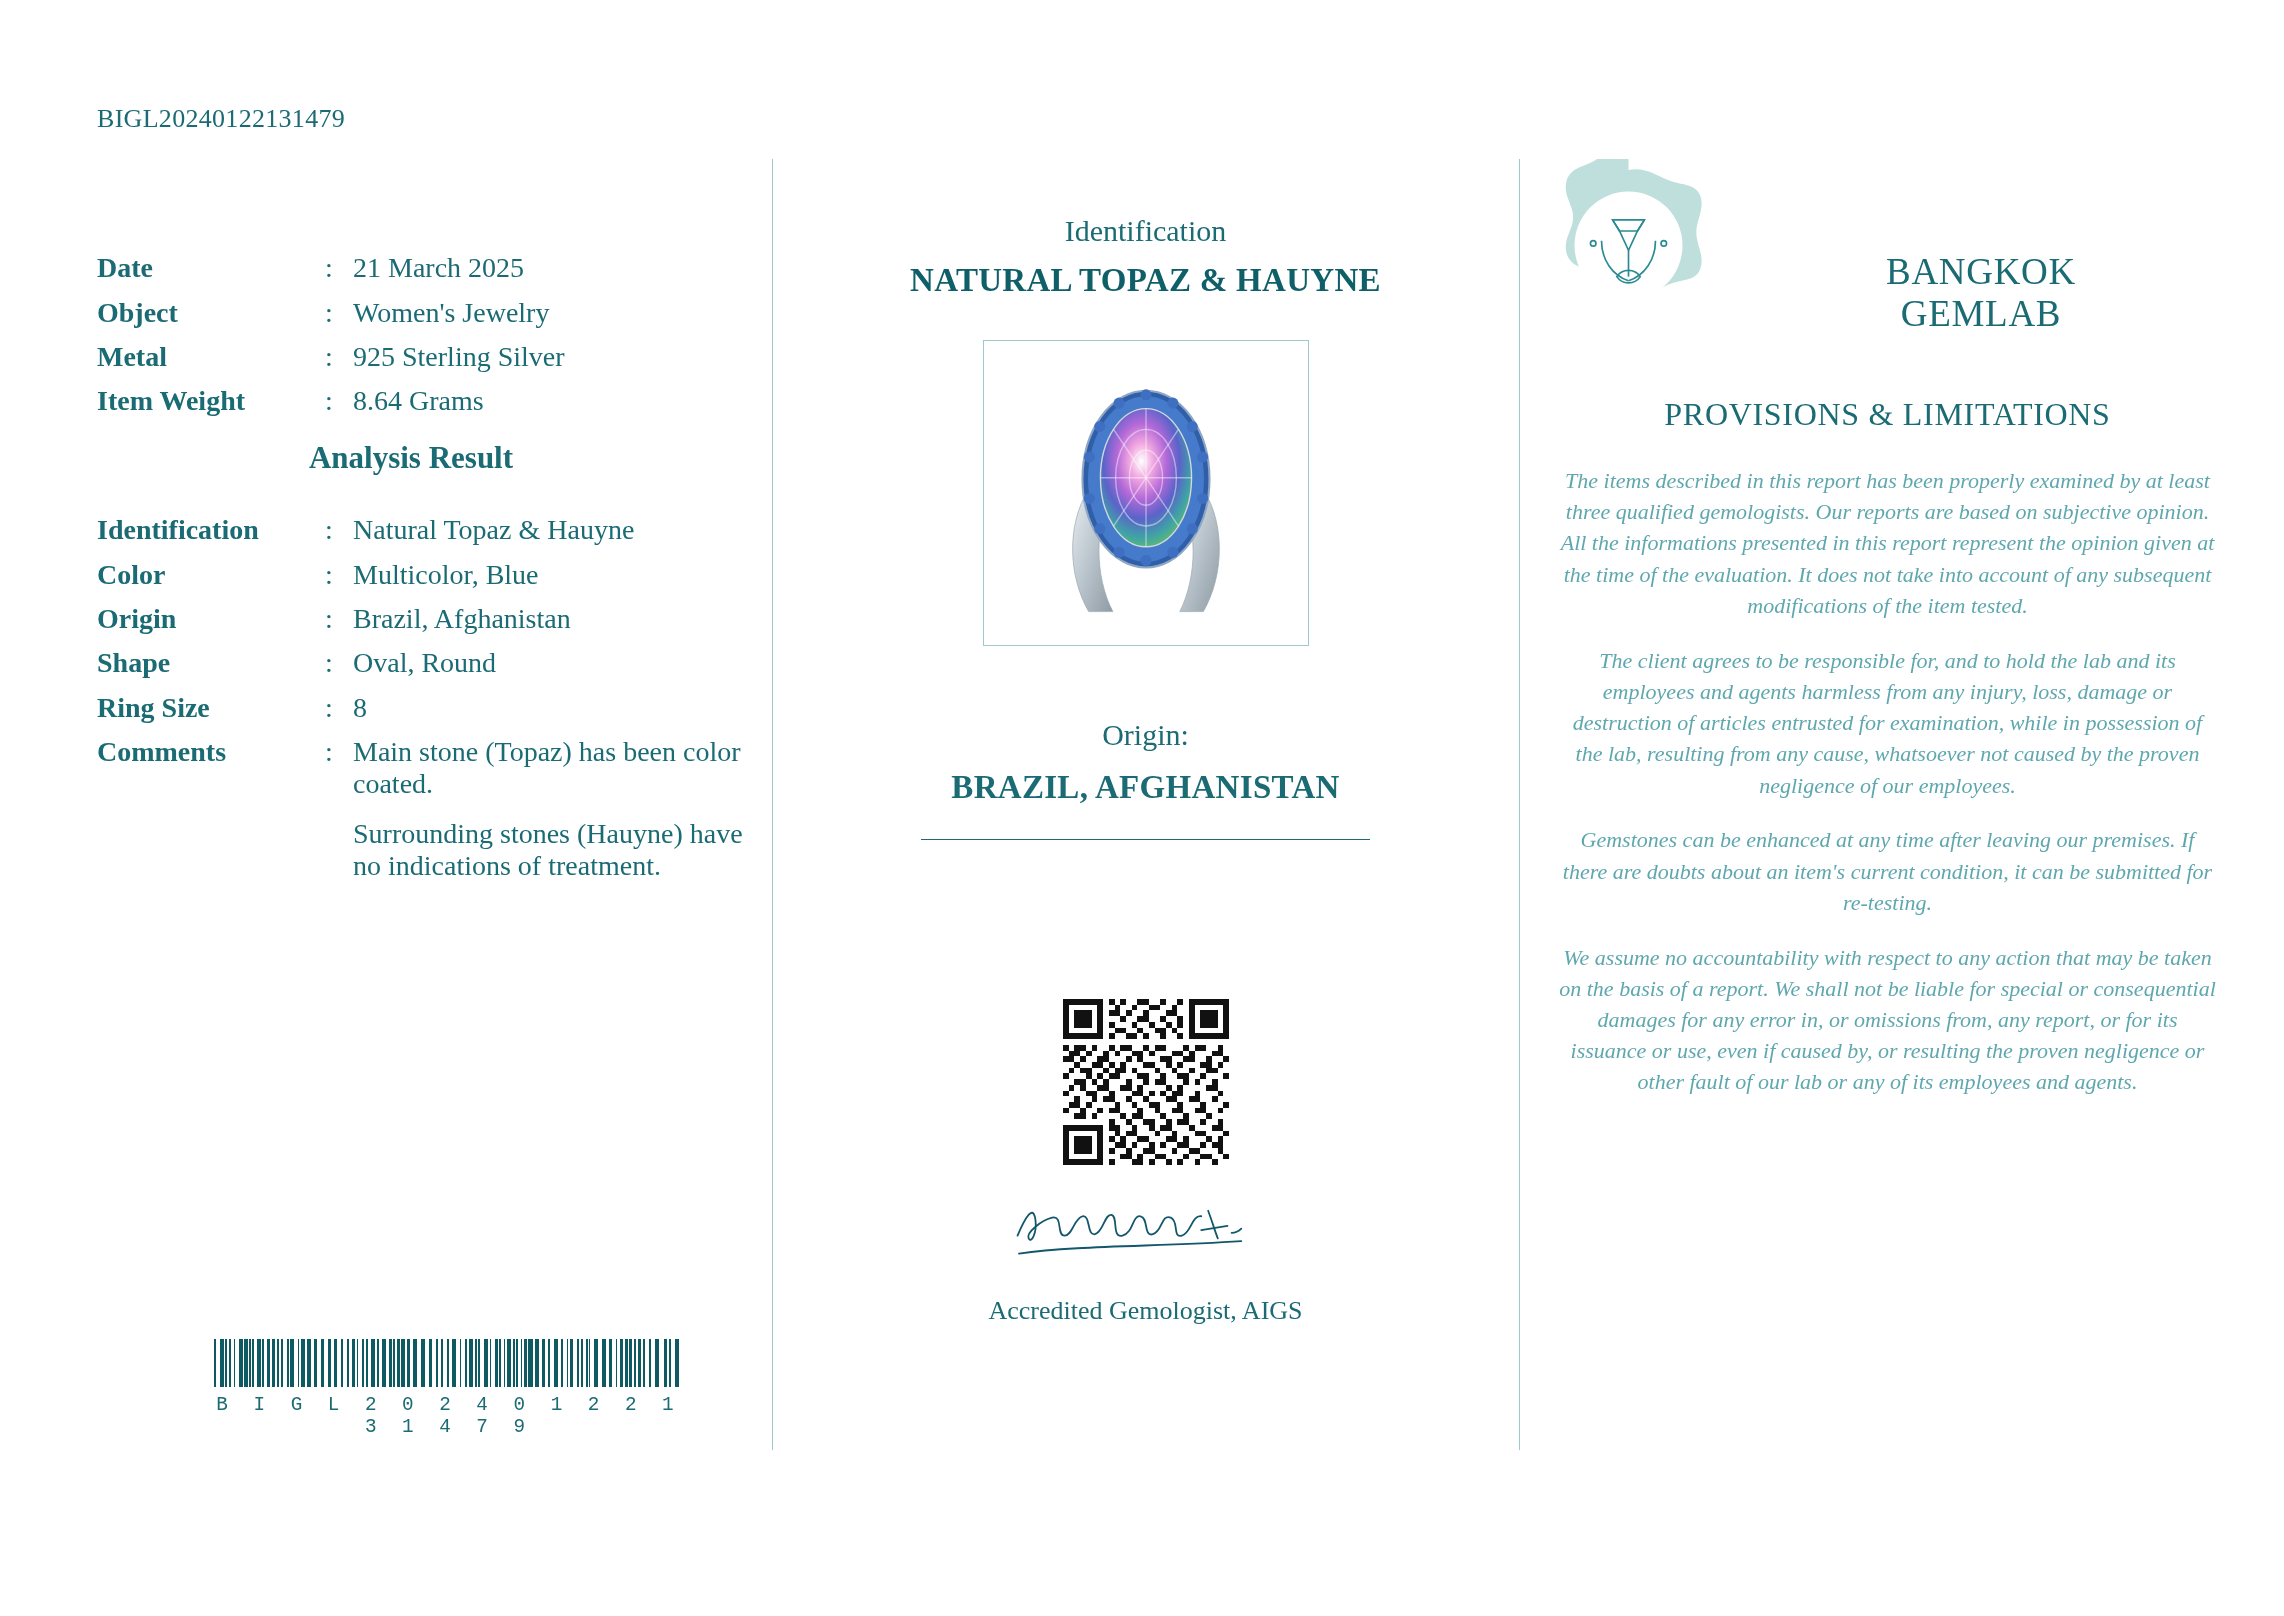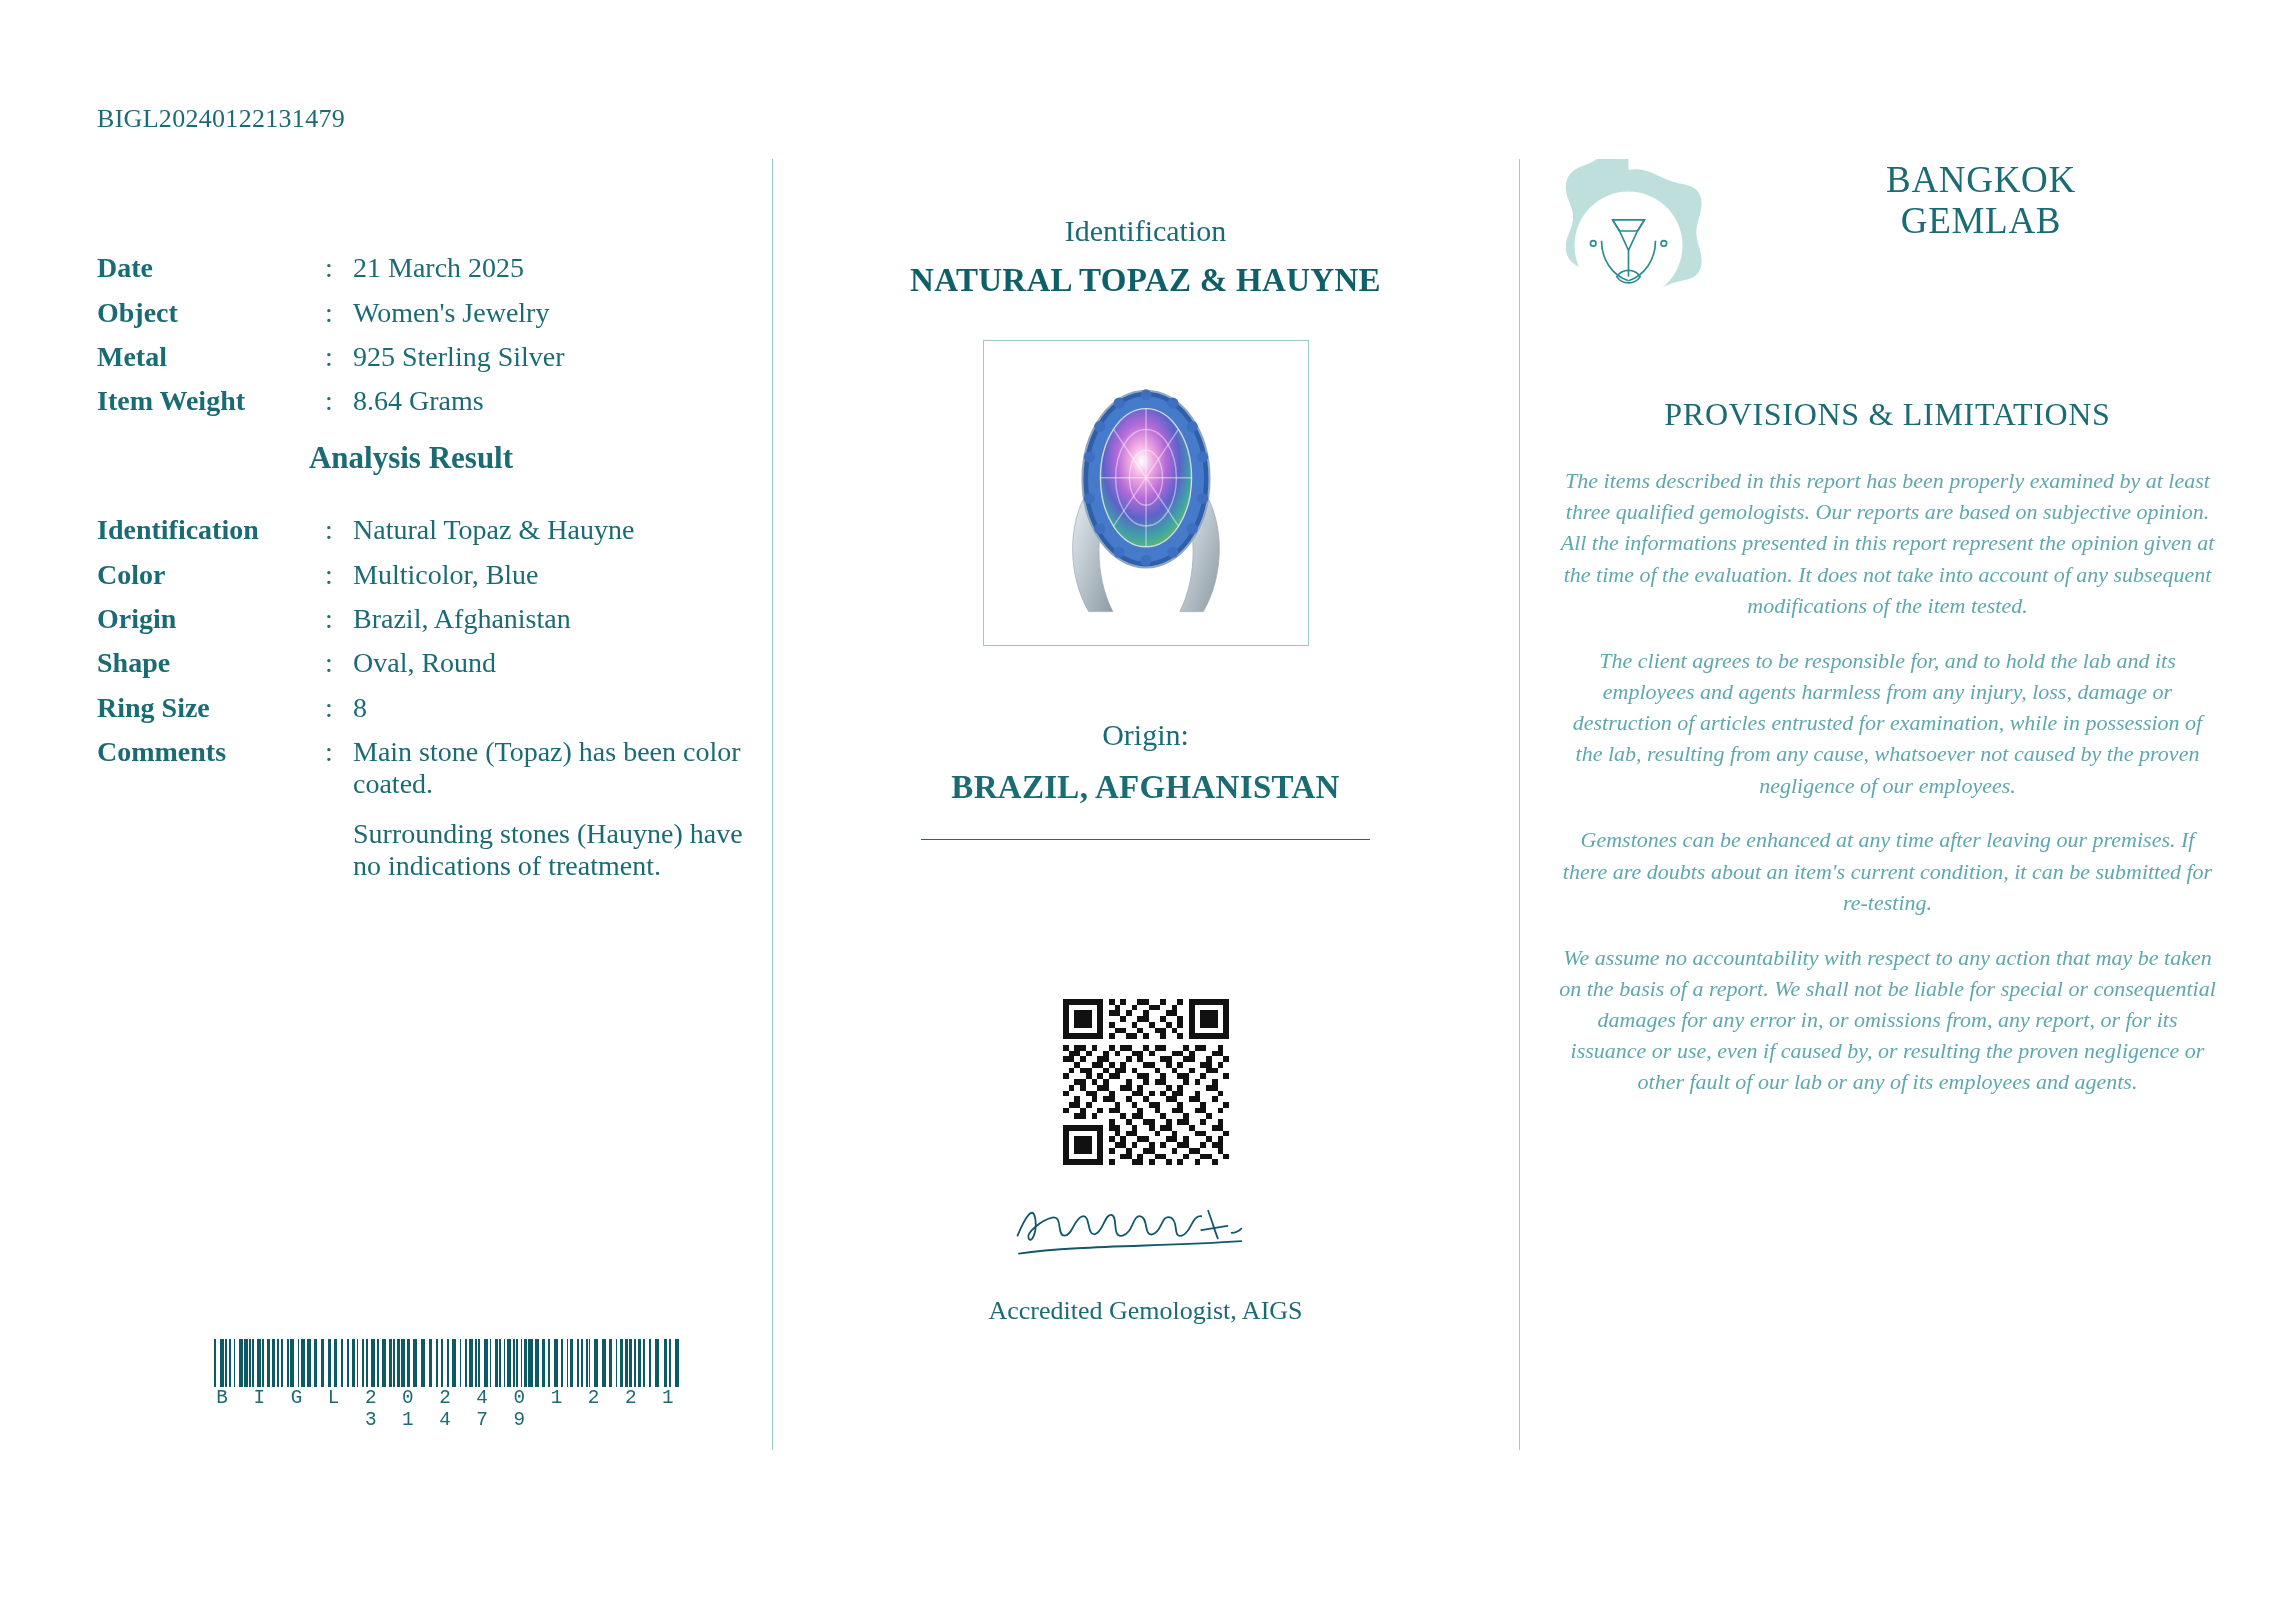--- a/index.html
+++ b/index.html
@@ -100,20 +100,21 @@
     margin: 0 auto;
     display: flex;
     align-items: stretch;
   }
   #barcode-bars i {
     display: block;
     height: 100%;
     background: #0d5a63;
   }
   #barcode-text {
+    margin-top: 7px;
     font-size: 19.3px;
     letter-spacing: 7px;
     color: #1b6b74;
     font-family: "Liberation Mono", monospace;
   }
 
   
   #mid-col {
     position: absolute;
     left: 773px;
@@ -168,21 +169,21 @@
   
   #right-col {
     position: absolute;
     left: 1539px;
     top: 159px;
     width: 697px;
     text-align: center;
   }
   #lab-header {
     display: flex;
-    align-items: flex-start;
+    align-items: flex-end;
     justify-content: flex-start;
     gap: 8px;
   }
   #lab-name {
     font-size: 37px;
     line-height: 1.12;
     letter-spacing: 0.7px;
     color: #1b6b74;
     text-align: center;
     flex: 1;

